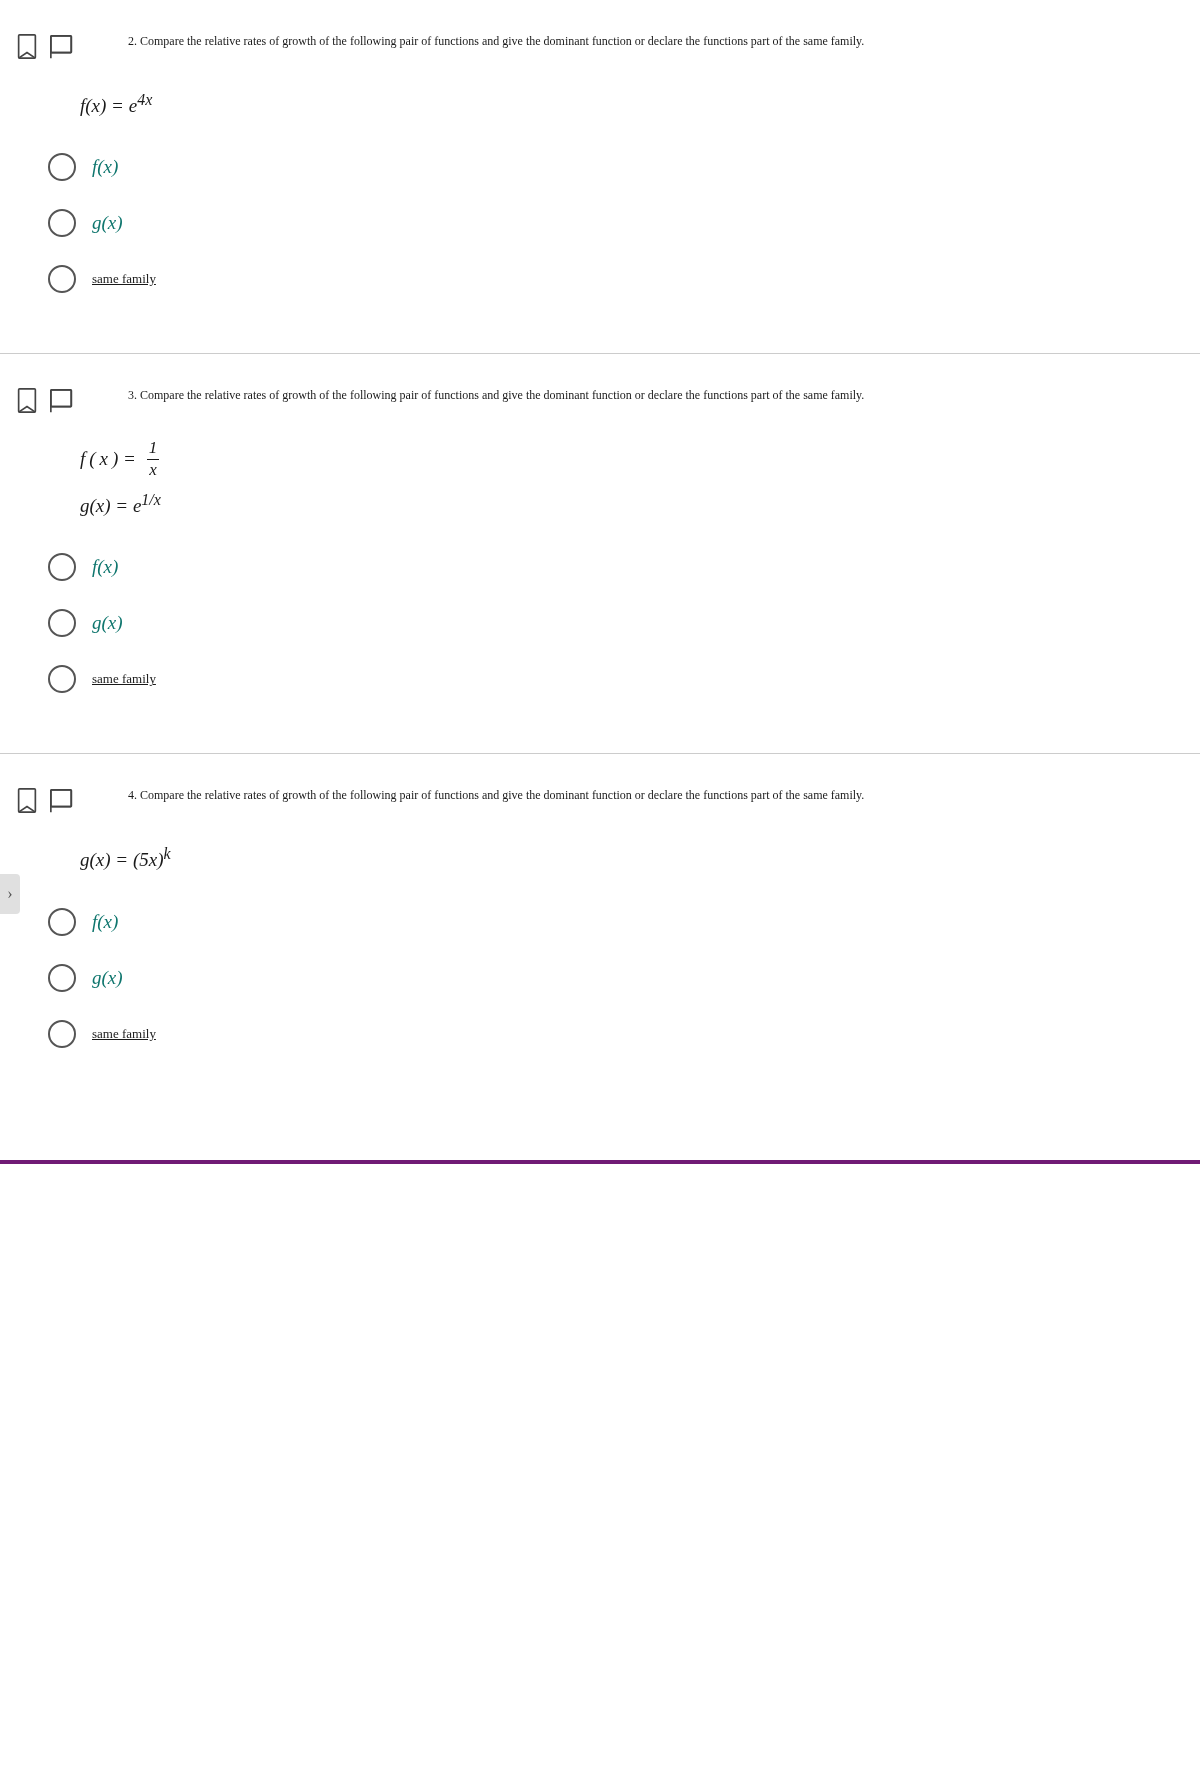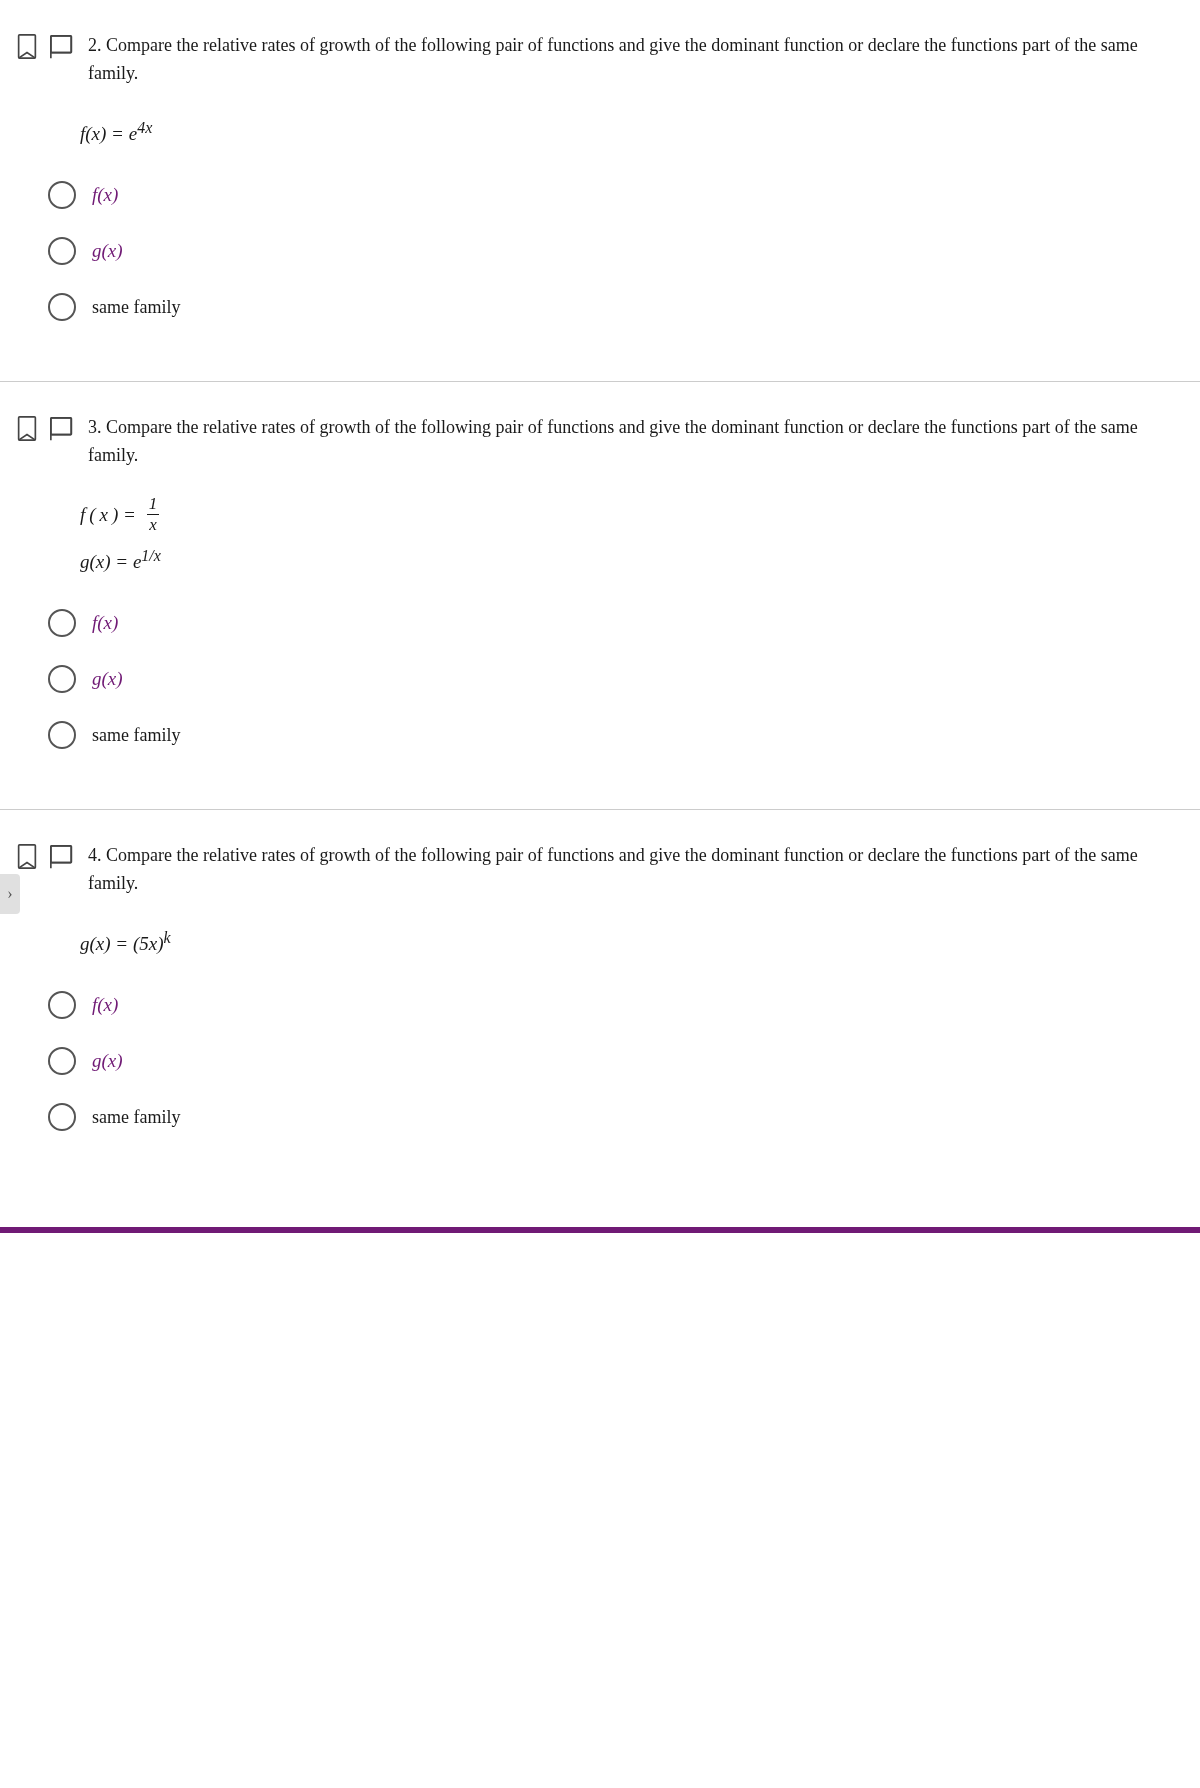--- a/index.html
+++ b/index.html
@@ -46,24 +46,25 @@
     }
 
     .flag-icon {
       width: 28px;
       height: 26px;
       flex-shrink: 0;
     }
 
     .question-text {
       font-family: Georgia, 'Times New Roman', serif;
-      font-size: 18px;
+      font-size: 12px;
       line-height: 1.55;
       color: #1a1a1a;
       flex: 1;
+      margin-left: 40px;
     }
 
     .functions-block {
       margin: 0 0 28px 80px;
       font-size: 19px;
       line-height: 2.0;
     }
 
     .math-line {
       display: block;
@@ -90,29 +91,30 @@
       flex-shrink: 0;
       cursor: pointer;
       display: flex;
       align-items: center;
       justify-content: center;
     }
 
     .option-label {
       font-size: 19px;
       font-style: italic;
-      color: #701a75;
+      color: #0f766e;
       cursor: pointer;
     }
 
     .option-label-text {
-      font-size: 18px;
+      font-size: 13px;
       color: #1a1a1a;
       cursor: pointer;
       font-style: normal;
+      text-decoration: underline;
     }
 
     sup {
       font-size: 16px;
       vertical-align: super;
     }
 
     .fraction {
       display: inline-flex;
       flex-direction: column;
@@ -146,22 +148,22 @@
       border-radius: 0 4px 4px 0;
       display: flex;
       align-items: center;
       justify-content: center;
       font-size: 16px;
       color: #555;
       cursor: pointer;
     }
 
     .last-block {
-      border-bottom: 6px solid #701a75;
-      padding-bottom: 36px;
+      border-bottom: 4px solid #701a75;
+      padding-bottom: 52px;
     }
   </style>
 </head>
 <body>
 
 <div class="sidebar-arrow">›</div>
 
 <div class="question-block">
   <div class="question-header">
     <div class="icon-group">

